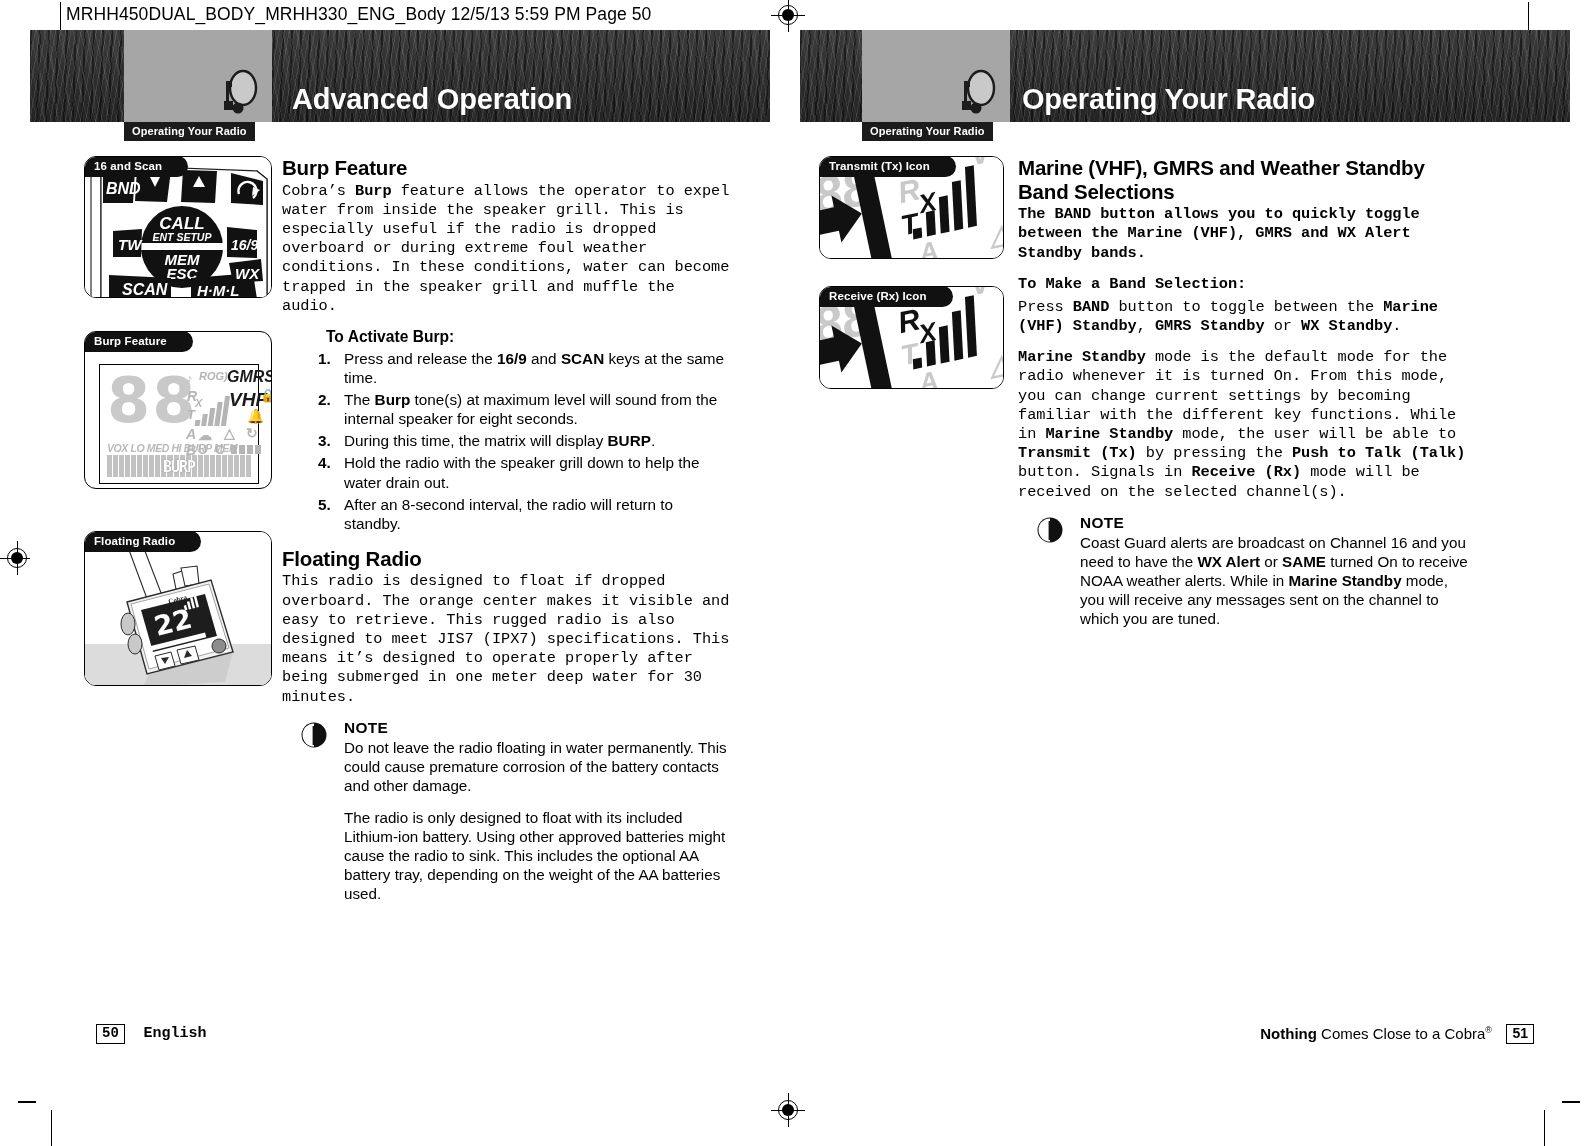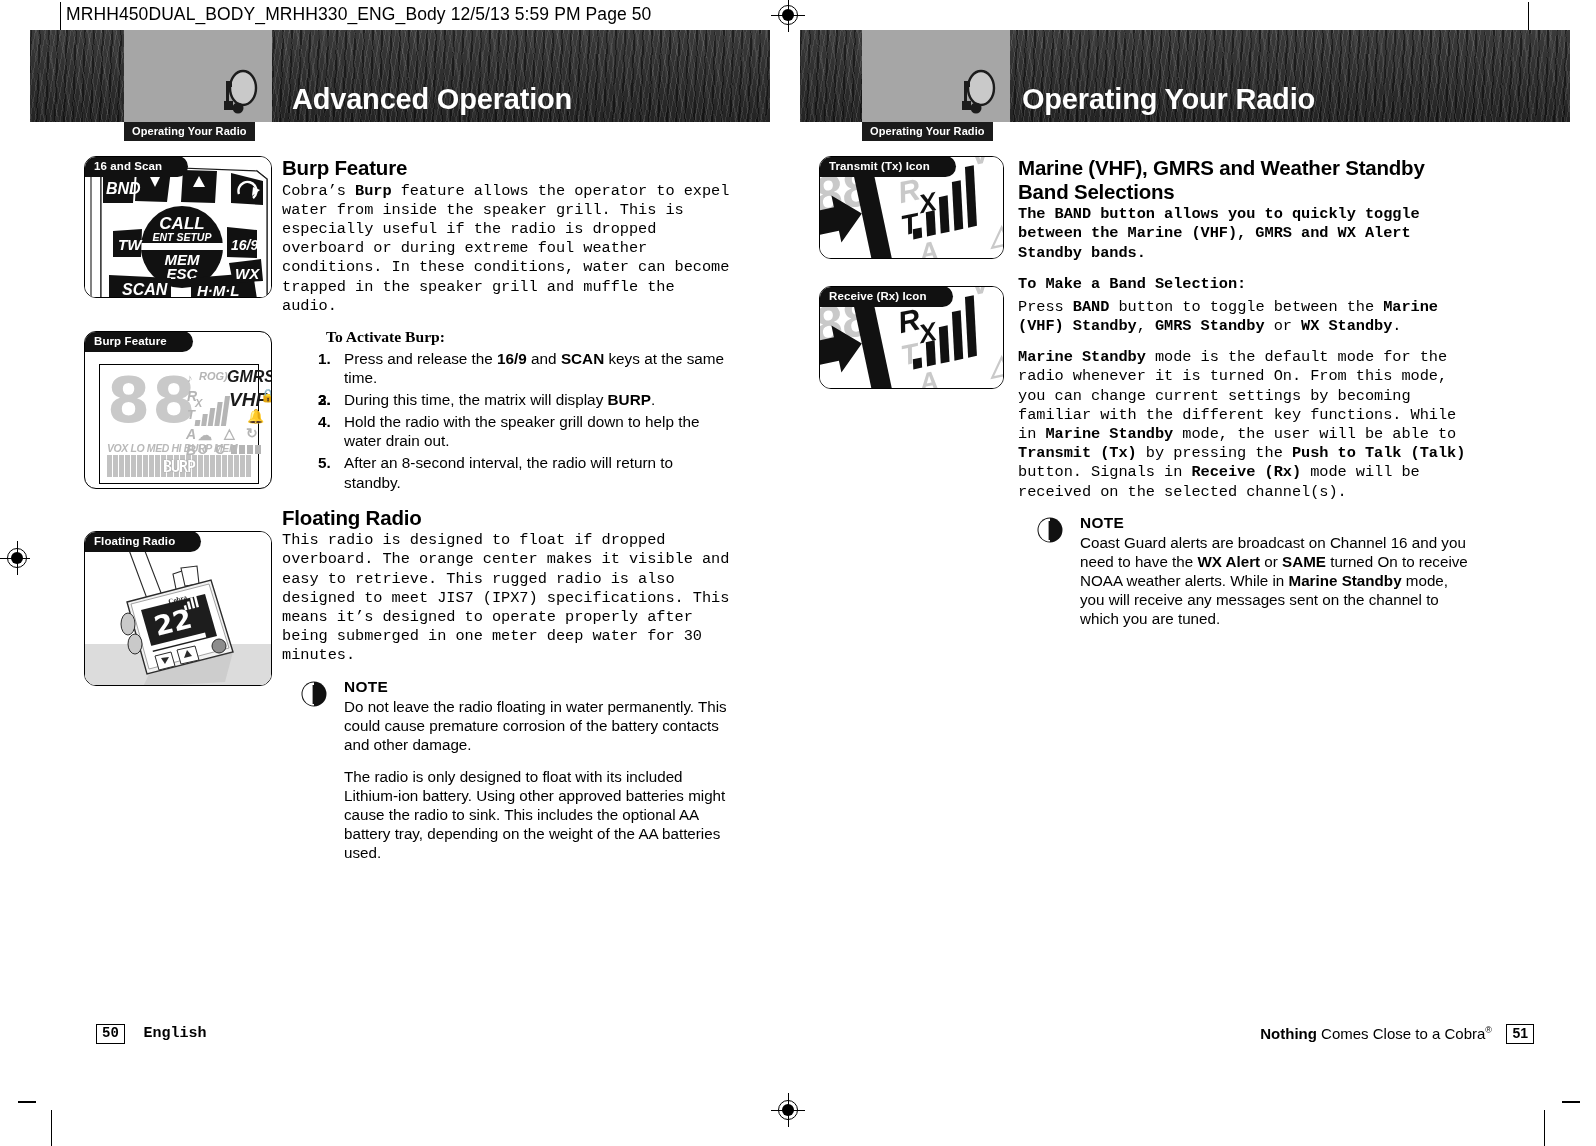--- a/index.html
+++ b/index.html
@@ -159,21 +159,20 @@
   }
   p.bodytight { margin-bottom: 4px; }
   p.bold { font-weight: bold; }
   b { font-weight: bold; }
 
   .steps { margin: 0 0 10px 0; padding: 0; }
   .step-head {
     font-weight: bold;
     font-size: 15.6px;
     margin: 0 0 3px 44px;
-    font-family: Liberation Serif, serif;
   }
   .step {
     position: relative;
     margin: 0 0 3px 0;
     padding-left: 62px;
     font-size: 15.3px;
     line-height: 1.25;
   }
   .step .num {
     position: absolute;
@@ -520,20 +519,21 @@
 
     <div class="steps">
       <div class="step-head">To Activate Burp:</div>
 
       <div class="step">
         <span class="num">1.</span>
         <span>Press and release the <b>16/9</b> and <b>SCAN</b> keys at the same time.</span>
       </div>
       <div class="step">
         <span class="num">2.</span>
+        <span>The <b>Burp</b> tone(s) at maximum level will sound from the internal speaker for eight seconds.</span>
       </div>
       <div class="step">
         <span class="num">3.</span>
         <span>During this time, the matrix will display <b>BURP</b>.</span>
       </div>
       <div class="step">
         <span class="num">4.</span>
         <span>Hold the radio with the speaker grill down to help the water drain out.</span>
       </div>
       <div class="step">

